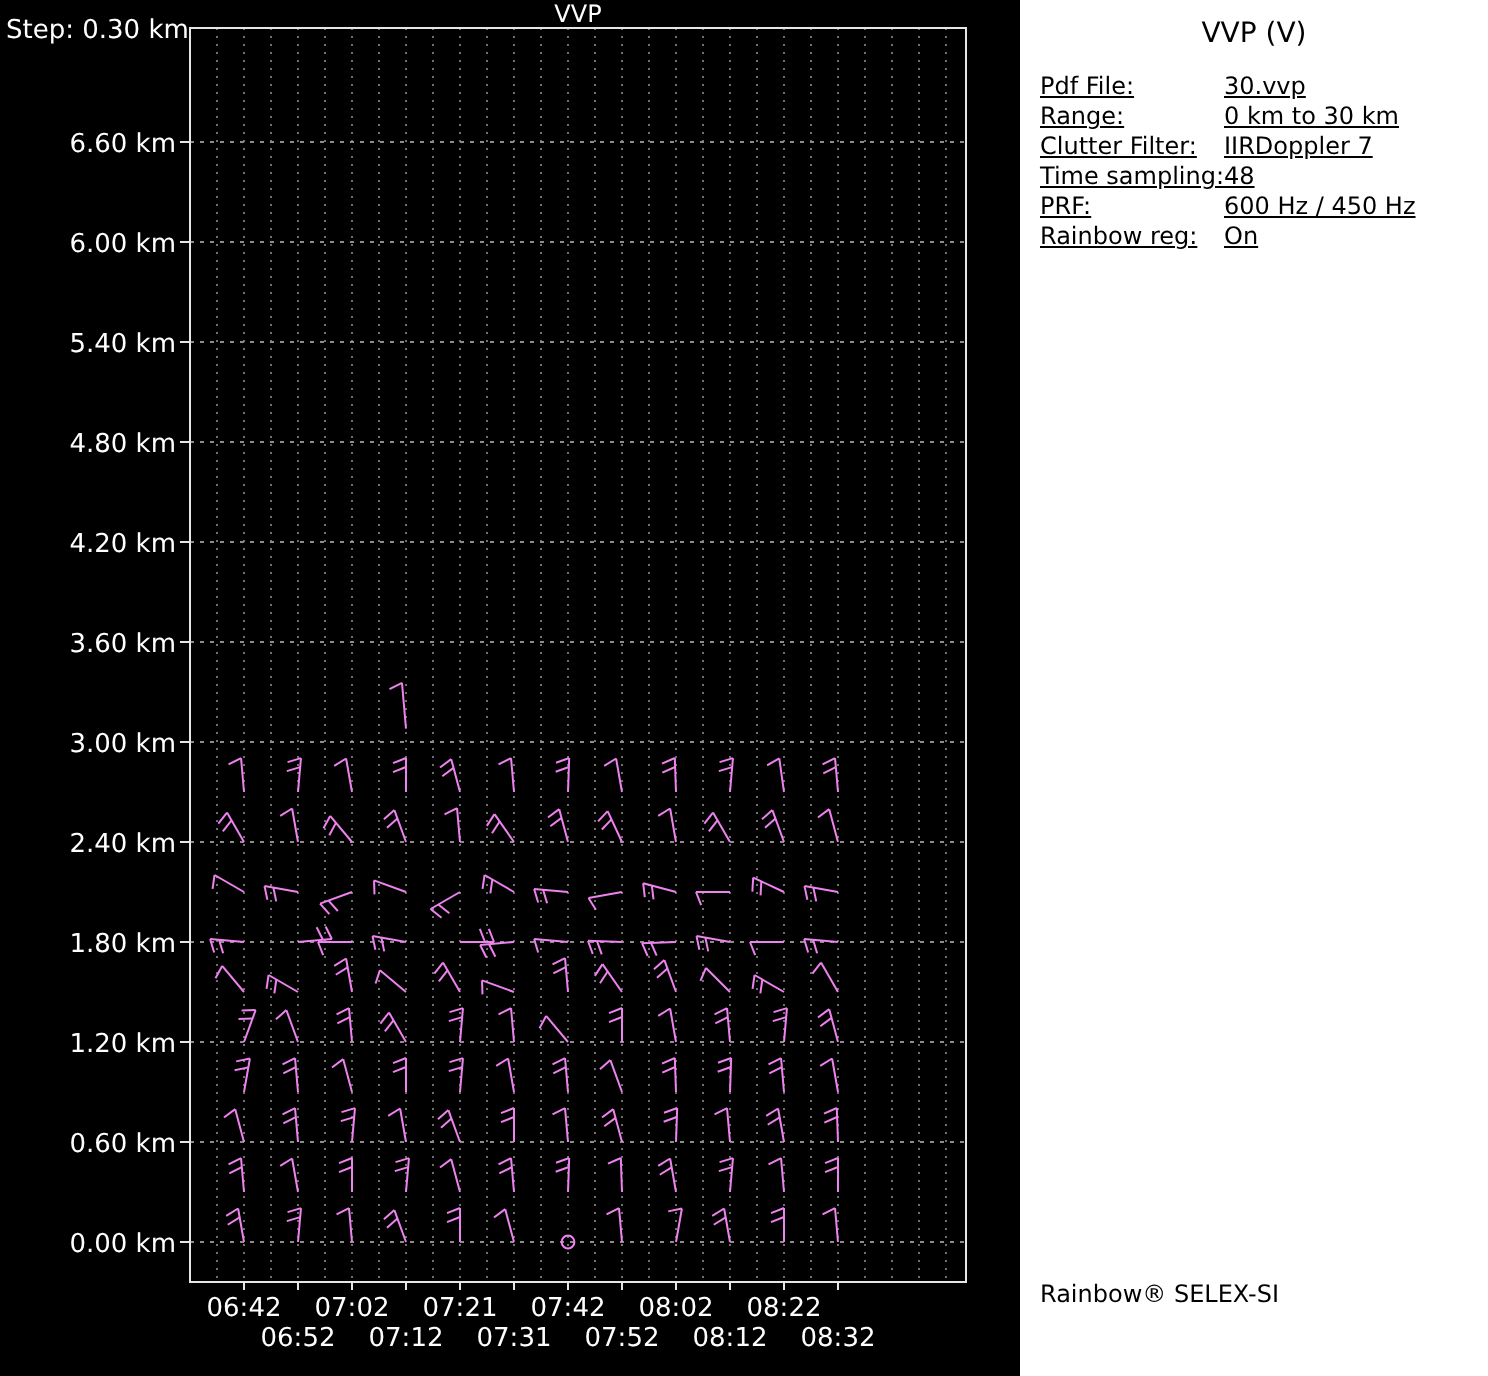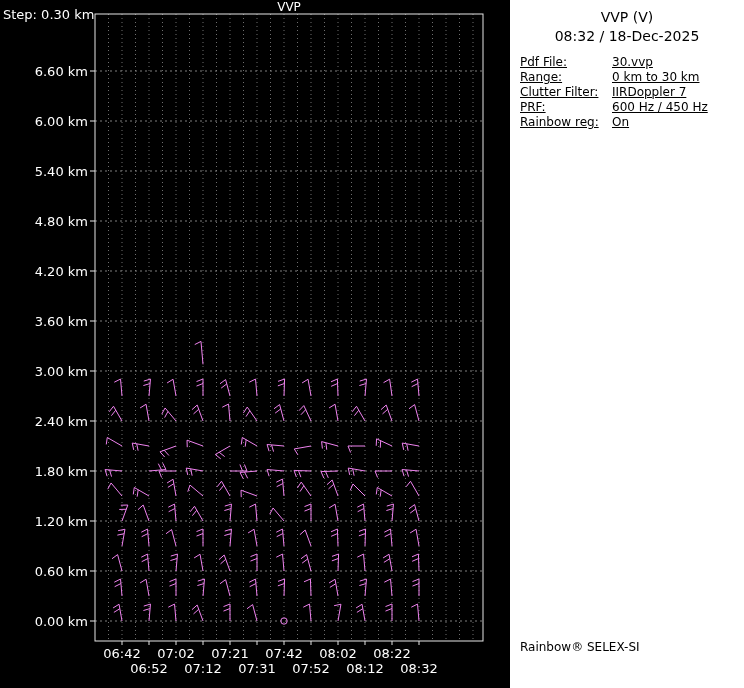--- a/index.html
+++ b/index.html
@@ -441,33 +441,36 @@
           <line x1="417.5183523732898" y1="604.0646901324403" x2="411.26622287064765" y2="607.2128446207385"></line>
           <line x1="203" y1="364.3333333333333" x2="200.99541791680386" y2="341.42085527722315"></line>
           <line x1="200.99541791680386" y1="341.42085527722315" x2="194.74328841416173" y2="344.5690097655213"></line>
           <circle cx="284" cy="621" r="3.2"></circle>
         </g>
       </svg>
   </div>
 
   <div class="side-panel">
     <div class="panel-title">VVP (V)</div>
-    <div class="panel-datetime">08:32 / 18-Dec-2025</div>
     <div class="info-list" id="info-list">
         <div class="info-row">
           <span class="info-label">Pdf File:</span>
           <span class="info-value">30.vvp</span>
         </div>
         <div class="info-row">
           <span class="info-label">Range:</span>
           <span class="info-value">0 km to 30 km</span>
         </div>
         <div class="info-row">
           <span class="info-label">Clutter Filter:</span>
           <span class="info-value">IIRDoppler 7</span>
+        </div>
+        <div class="info-row">
+          <span class="info-label">Time sampling:</span>
+          <span class="info-value">48</span>
         </div>
         <div class="info-row">
           <span class="info-label">PRF:</span>
           <span class="info-value">600 Hz / 450 Hz</span>
         </div>
         <div class="info-row">
           <span class="info-label">Rainbow reg:</span>
           <span class="info-value">On</span>
         </div>
       </div>

